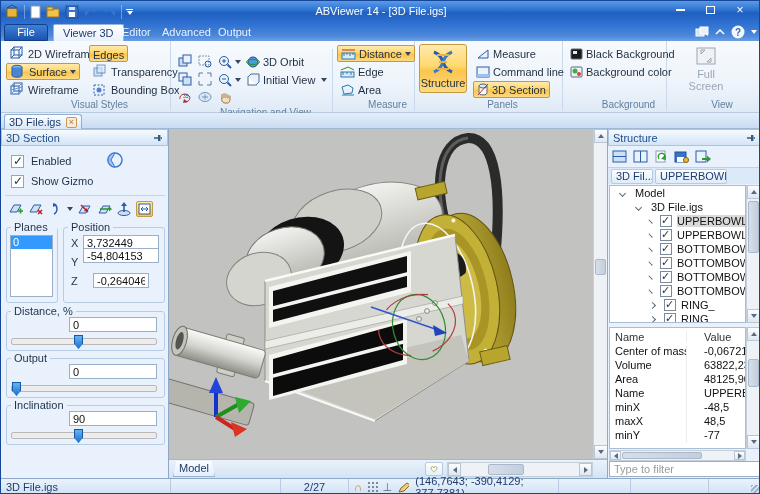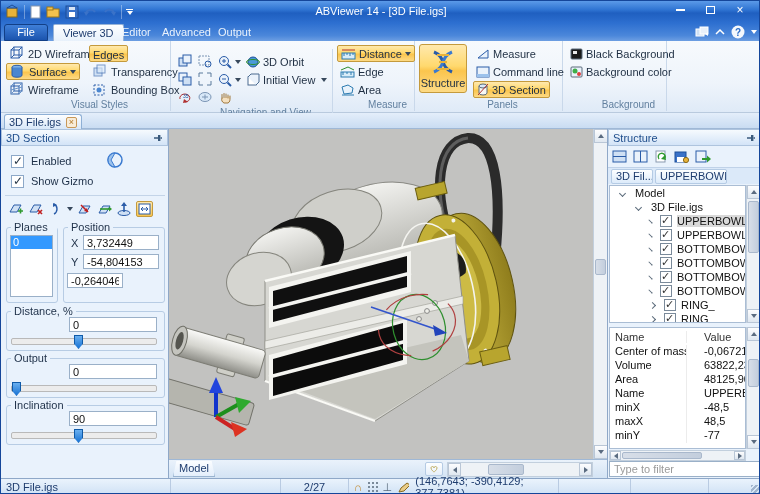--- a/index.html
+++ b/index.html
@@ -378,20 +378,30 @@
         <svg width="13" height="12">
             <rect x="1" y="1" width="11" height="10" rx="1" fill="#eaf2fb" stroke="#5a6a7a"></rect>
             <circle cx="5" cy="5" r="2.5" fill="#3fae49"></circle>
             <circle cx="9" cy="8" r="2" fill="#e04040"></circle>
           </svg>
         <span>Background color</span>
       </div>
       <div class="rgroup-label">Background</div>
     </div>
 
+    <div class="rgroup" style="left:666px; width:82px; border-right:none;">
+      <div class="bigbtn disabled" style="left:15px;">
+        <svg width="22" height="20">
+            <rect x="2" y="2" width="18" height="16" fill="#f0f2f5" stroke="#9aa6b4"></rect>
+            <path d="M6 8 L10 4 M6 4 h4 M6 4 v4 M16 12 L12 16 M16 16 h-4 M16 16 v-4" stroke="#9aa6b4" fill="none"></path>
+          </svg>
+        <span>Full Screen</span>
+      </div>
+      <div class="rgroup-label">View</div>
+    </div>
   </div>
 
   <div class="doctabs">
     <div class="doctab">
       <span>3D File.igs</span>
       <span class="doctab-close">×</span>
     </div>
   </div>
 
   <div class="left-panel">
@@ -469,23 +479,23 @@
     <div class="listbox" style="left:9px; top:106px; width:43px; height:62px;">
       <div class="listrow-sel">0</div>
     </div>
 
     <div class="fieldset" style="left:62px; top:98px; width:102px; height:76px;">
       <span class="legend">Position</span>
     </div>
     <span class="lbl" style="left:70px; top:108px;">X</span>
     <input class="tbox" style="left: 82px; top: 106px; width: 76px; height: 15px;" value="3,732449">
     <span class="lbl" style="left:70px; top:127px;">Y</span>
-    <input class="tbox" style="left: 82px; top: 125px; width: 76px; height: 15px;" value="-54,804153">
+    <input class="tbox" style="left: 82px; top: 119px; width: 76px; height: 15px;" value="-54,804153">
     <span class="lbl" style="left:70px; top:146px;">Z</span>
-    <input class="tbox" style="left: 66px; top: 144px; width: 56px; height: 15px;" value="-0,264046">
+    <input class="tbox" style="left: 92px; top: 144px; width: 56px; height: 15px;" value="-0,264046">
 
     <div class="fieldset" style="left:5px; top:182px; width:159px; height:40px;">
       <span class="legend">Distance, %</span>
     </div>
     <input class="tbox" style="left: 68px; top: 188px; width: 88px; height: 15px;" value="0">
     <div class="track" style="left:10px; top:209px; width:146px;">
         <div class="thumb" style="left:62px;"></div>
       </div>
 
     <div class="fieldset" style="left:5px; top:229px; width:159px; height:40px;">

